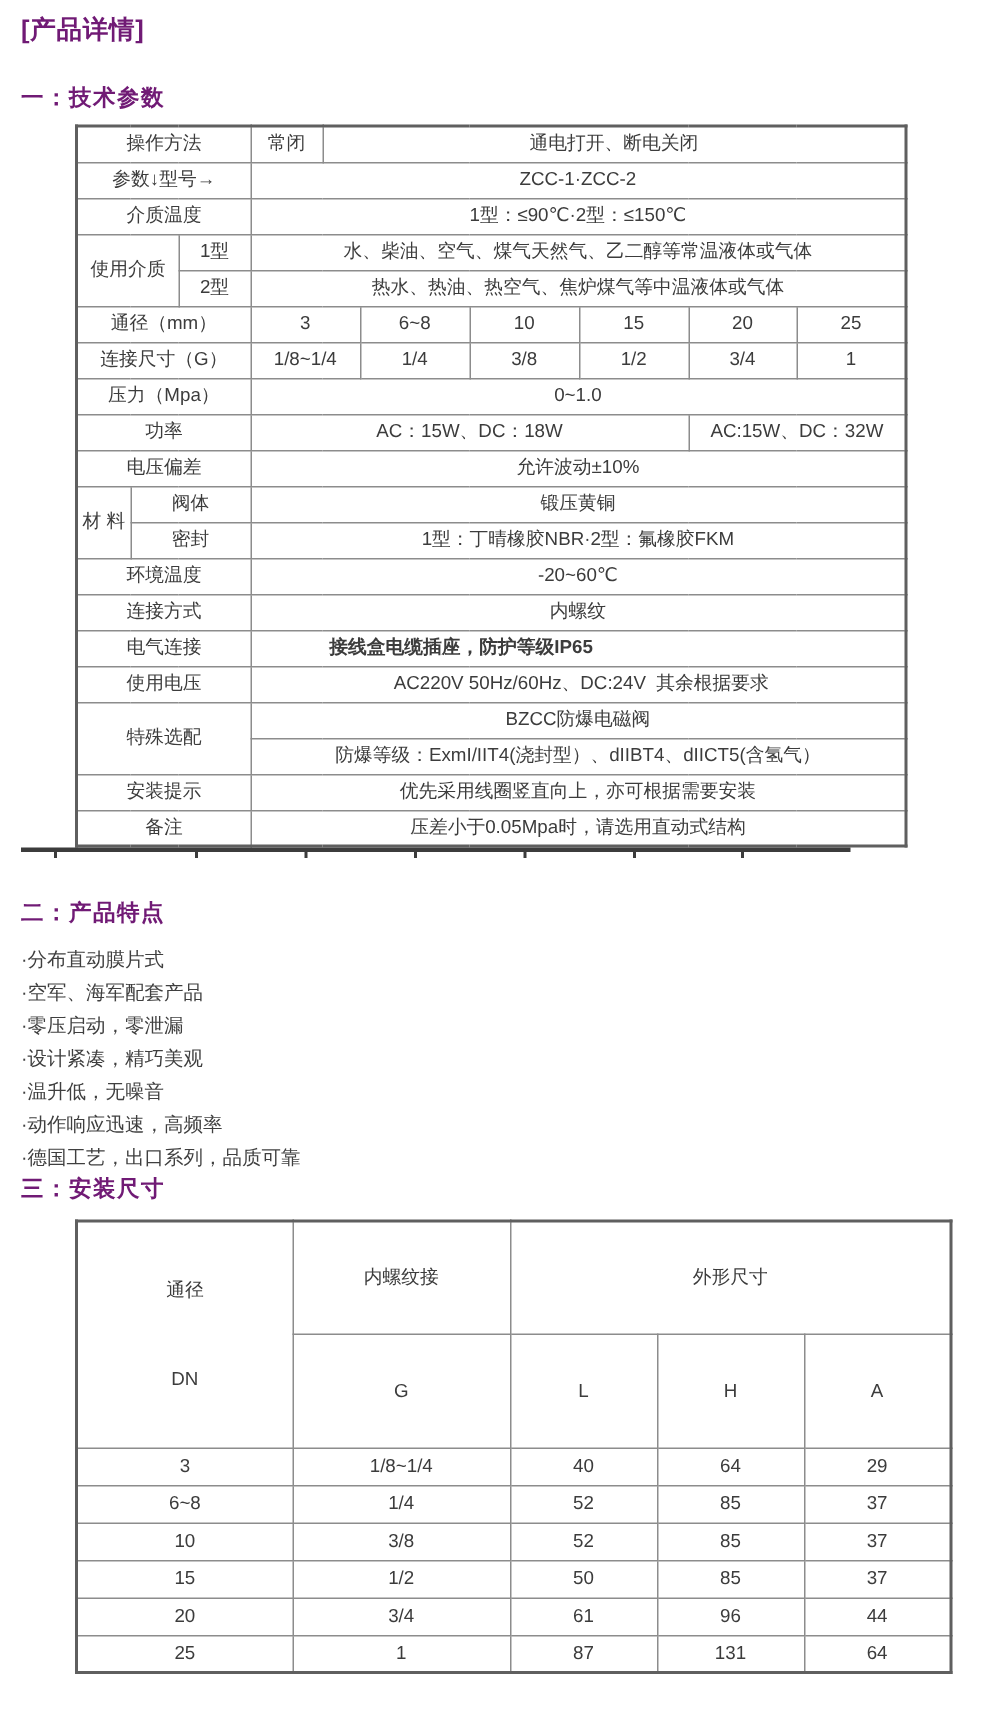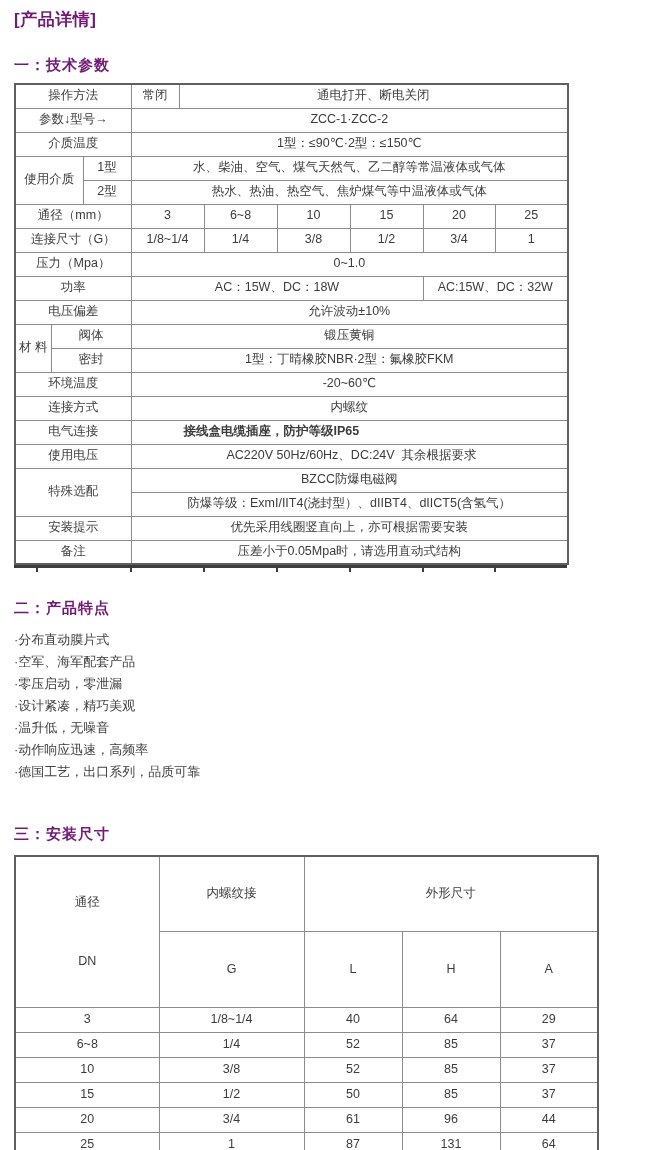--- a/index.html
+++ b/index.html
@@ -14,23 +14,23 @@
   .doc-title {
     font-size:17px; font-weight:bold; color:#701a75;
     letter-spacing:0.5px;
   }
   .sec-heading {
     font-size:15px; font-weight:bold; color:#701a75;
     letter-spacing:1px;
   }
   .h1 { margin-top:25px; }
   .h2 { margin-top:29px; }
-  .h3 { margin-top:42px; }
-
-  table { border-collapse:collapse; table-layout:fixed; }
+  .h3 { }
+
+  table { border-collapse:collapse; table-layout:fixed;margin-left:36px; }
   td {
     border:1px solid #8c8c8c; text-align:center; vertical-align:middle;
     font-size:12.5px; color:#3c3c3c; padding:1px 2px;
     overflow:hidden; white-space:pre-wrap; line-height:1.25;
   }
 
   
   .t1 { width:553px; margin-top:8px; border:2px solid #5f5f5f; }
   .t1 td { height:24px; }
 

